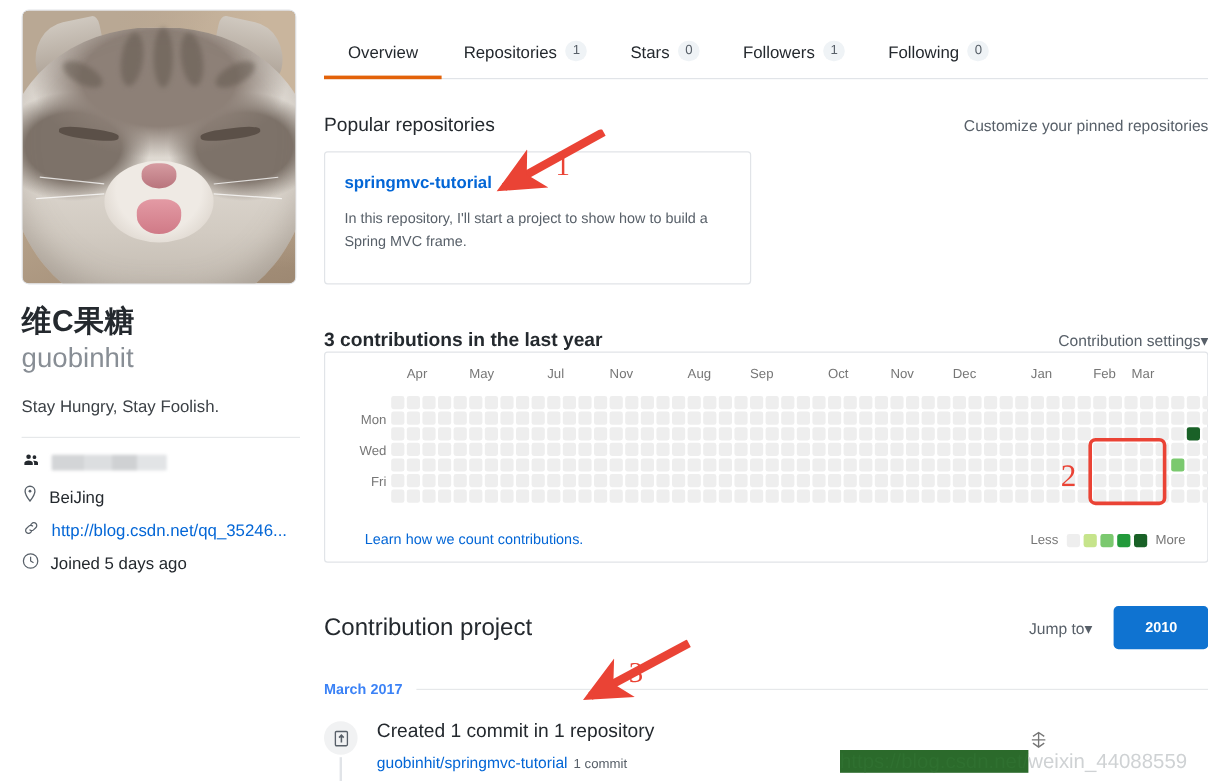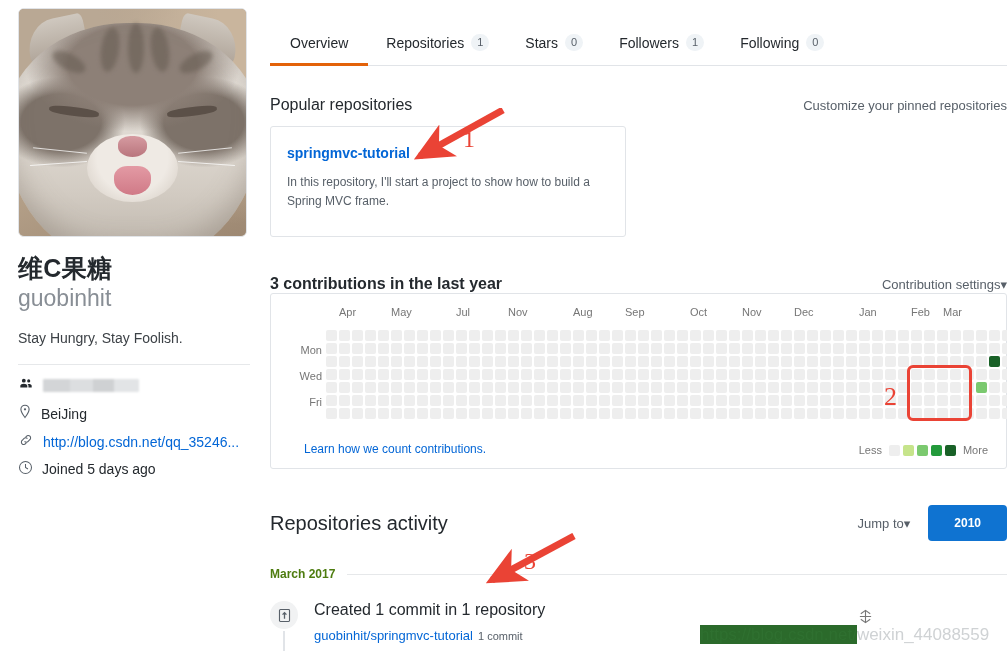--- a/index.html
+++ b/index.html
@@ -154,21 +154,21 @@
   .activity-head { display: flex; justify-content: space-between; align-items: center; margin-top: 36px; }
   .activity-title { font-size: 20px; font-weight: normal; color: #24292e; }
   .activity-right { display: flex; align-items: center; gap: 18px; }
   .jump-to { font-size: 13px; color: #586069; cursor: pointer; }
   .year-btn {
     background: #0f73d1; color: #fff; font-size: 12px; font-weight: bold;
     border: none; border-radius: 4px; padding: 11px 26px; cursor: pointer;
   }
 
   .month-head { display: flex; align-items: center; gap: 12px; margin-top: 26px; }
-  .month-label { font-size: 12px; font-weight: bold; color: #4d7c0f; white-space: nowrap; }
+  .month-label { font-size: 12px; font-weight: bold; color: #3b82f6; white-space: nowrap; }
   .month-rule { flex: 1; height: 1px; background: #e6e8ea; }
 
   .activity-row { display: flex; margin-top: 20px; position: relative; }
   .act-icon {
     width: 28px; height: 28px; border-radius: 50%; background: #f1f2f3;
     display: flex; align-items: center; justify-content: center; flex: 0 0 auto;
   }
   .act-body { margin-left: 16px; flex: 1; }
   .act-title { font-size: 16px; color: #24292e; }
   .act-sub { margin-top: 9px; font-size: 13px; }
@@ -706,21 +706,21 @@
             <span class="sw" style="background: rgb(198, 228, 139);"></span>
             <span class="sw" style="background: rgb(123, 201, 111);"></span>
             <span class="sw" style="background: rgb(35, 154, 59);"></span>
             <span class="sw" style="background: rgb(25, 97, 39);"></span>
           </span>
         <span class="lbl">More</span>
       </div>
     </div>
 
     <div class="activity-head">
-      <h2 class="activity-title">Repositories activity</h2>
+      <h2 class="activity-title">Contribution project</h2>
       <div class="activity-right">
         <span class="jump-to">
           <span>Jump to</span><span>▾</span>
         </span>
         <button class="year-btn">2010</button>
       </div>
     </div>
 
     <div class="month-head">
       <span class="month-label">March 2017</span>

